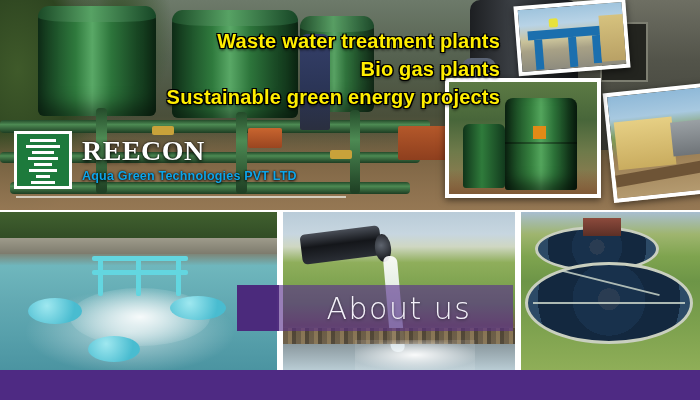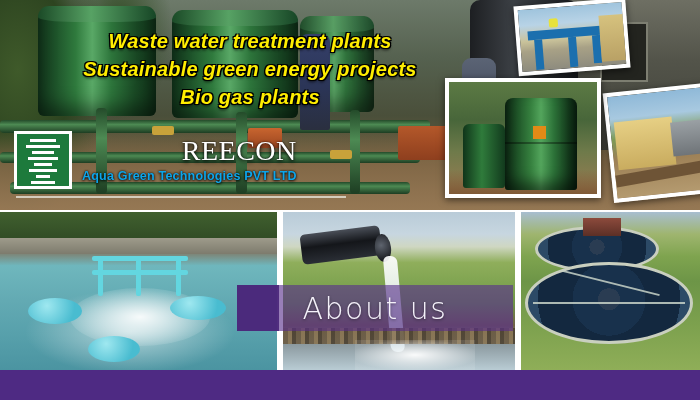--- a/index.html
+++ b/index.html
@@ -122,33 +122,32 @@
     border-radius: 10px;
     background: linear-gradient(to right,#1d1f22,#3c4045 40%,#17191c);
   }
 
   
   .headline {
     position: absolute;
     left: 0;
     top: 27px;
     width: 500px;
-    text-align: center;
+    text-align: right;
     color: #ffee00;
     font-family: "Liberation Sans", sans-serif;
     font-weight: bold;
     font-size: 20px;
     line-height: 28px;
     letter-spacing: 0.2px;
     text-shadow:
       -1.3px -1.3px 0 #000, 1.3px -1.3px 0 #000,
       -1.3px  1.3px 0 #000, 1.3px  1.3px 0 #000,
        0 2px 3px rgba(0,0,0,0.8);
     white-space: nowrap;
-    font-style: italic;
   }
   .headline div { margin: 0; padding: 0; }
 
   
   .logo-lockup {
     position: absolute;
     left: 14px;
     top: 131px;
     display: flex;
     align-items: center;
@@ -170,26 +169,25 @@
     background: #ffffff;
     left: 50%;
     transform: translateX(-50%);
   }
   .logo-words {
     margin-left: 10px;
     line-height: 1;
   }
   .logo-name {
     font-family: "Liberation Serif", serif;
-    font-weight: normal;
+    font-weight: bold;
     font-size: 28px;
     color: #ffffff;
     letter-spacing: 0.5px;
     text-shadow: 0 2px 4px rgba(0,0,0,0.85), 0 0 2px rgba(0,0,0,0.9);
-    text-align: right;
   }
   .logo-tag {
     margin-top: 5px;
     font-family: "Liberation Sans", sans-serif;
     font-weight: bold;
     font-size: 12.5px;
     color: #0ea5e9;
     letter-spacing: 0.2px;
     text-shadow: 0 1px 3px rgba(0,0,0,0.9), 0 0 2px rgba(0,0,0,0.9);
     white-space: nowrap;
@@ -383,20 +381,21 @@
     display: flex;
     align-items: center;
     justify-content: center;
     font-family: "DejaVu Sans", sans-serif;
     font-weight: 300;
     font-size: 30px;
     color: #f4f1fa;
     letter-spacing: 1.5px;
     text-shadow: 0 1px 3px rgba(0,0,0,0.45);
     white-space: nowrap;
+    padding-left: 24px;
   }
   .footer-bar {
     position: absolute;
     left: 0;
     top: 370px;
     width: 700px;
     height: 30px;
     background: #4e2a83;
   }
   .row-gap {
@@ -466,22 +465,22 @@
       <div class="snap-inner">
         <div class="tank-small"></div>
         <div class="tank-big"></div>
         <div class="stripe"></div>
         <div class="hatch"></div>
       </div>
     </div>
 
     <div class="headline">
       <div>Waste water treatment plants</div>
+      <div>Bio gas plants</div>
       <div>Sustainable green energy projects</div>
-      <div>Bio gas plants</div>
     </div>
 
     <div class="logo-lockup">
       <div class="logo-mark">
         <i style="top:5px;  width:26px;"></i>
         <i style="top:11px; width:34px;"></i>
         <i style="top:17px; width:22px;"></i>
         <i style="top:23px; width:30px;"></i>
         <i style="top:29px; width:18px;"></i>
         <i style="top:35px; width:28px;"></i>

